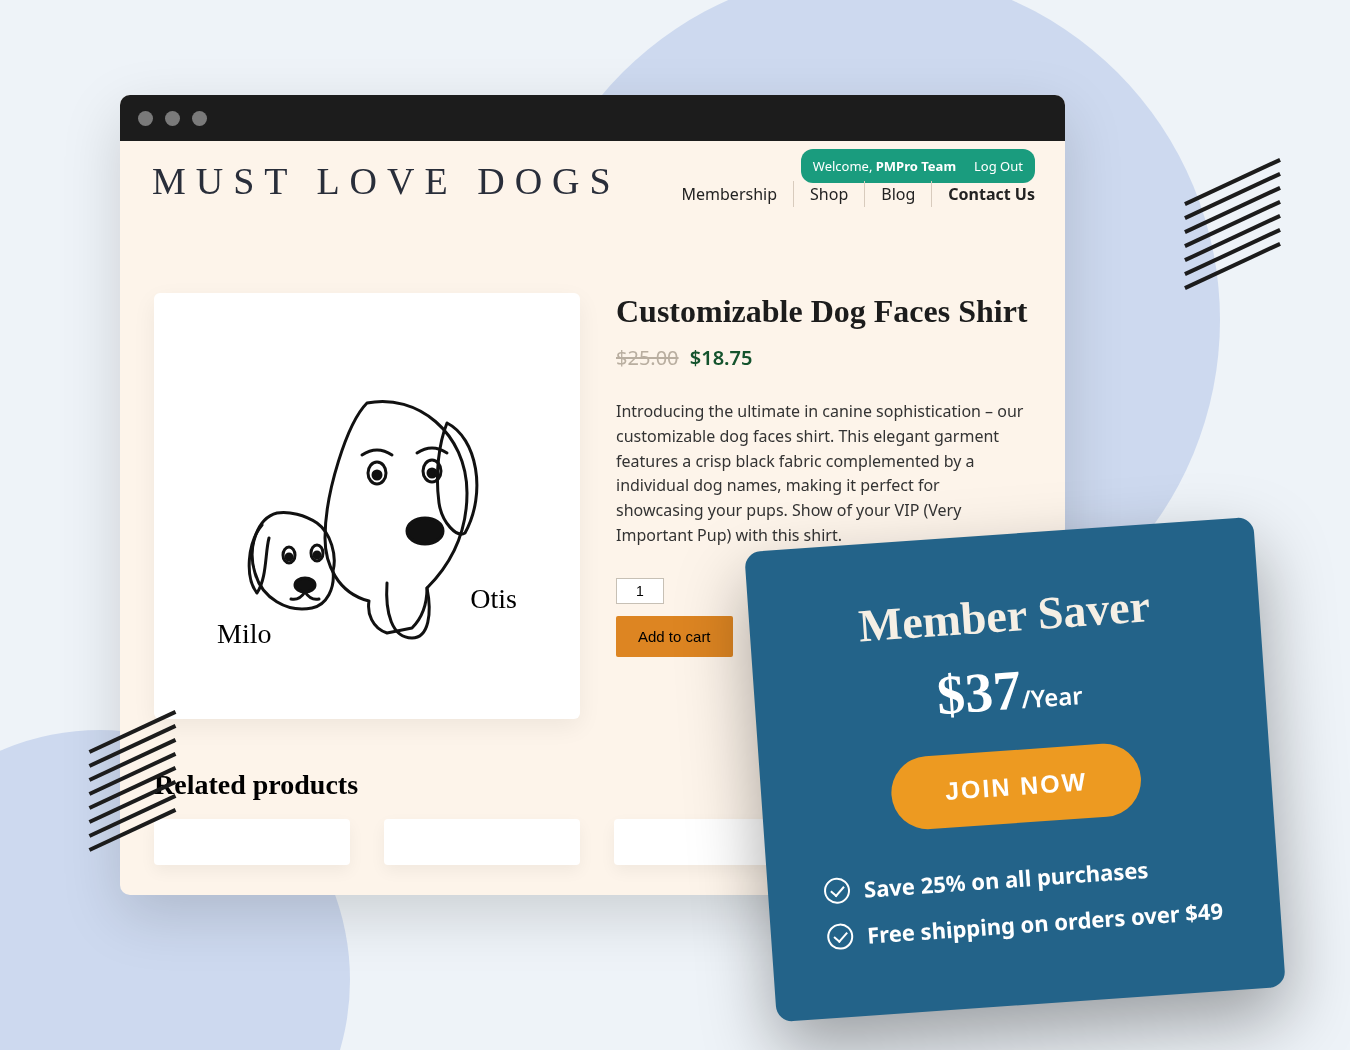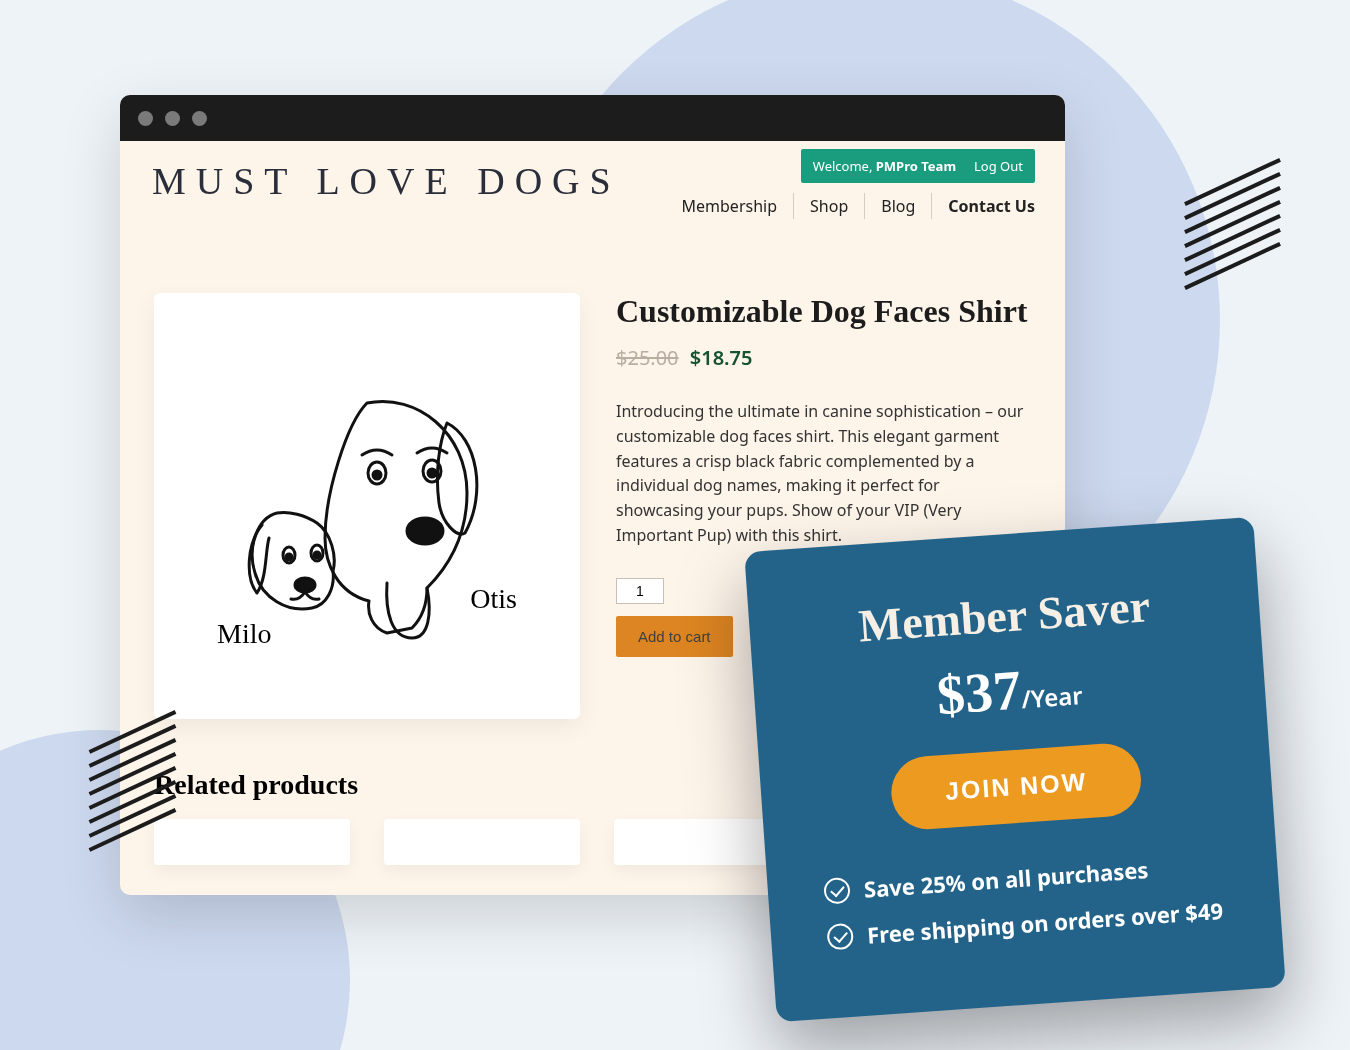--- a/index.html
+++ b/index.html
@@ -96,36 +96,36 @@
 .welcome-bar {
   position: absolute;
   top: 8px;
   right: 30px;
   background: #1a9c7e;
   color: #fff;
   font-size: 13px;
   padding: 8px 12px;
   display: flex;
   gap: 18px;
-  border-radius: 2px;
+  border-radius: 12px;
 }
 .welcome-bar .wname { font-weight: 700; }
 .logo {
   font-family: serif;
   font-size: 38px;
   letter-spacing: 10px;
   color: #292e3a;
   padding-top: 18px;
   padding-left: 2px;
 }
 
 .nav {
   position: absolute;
   right: 30px;
-  top: 52px;
+  top: 40px;
   display: flex;
   font-size: 16px;
   color: #222;
   align-items: flex-end;
 }
 .nav .nav-item {
   padding: 2px 16px;
   border-right: 1px solid #d8cbbd;
   cursor: pointer;
 }
@@ -180,21 +180,21 @@
   width: 48px;
   height: 26px;
   border: 1px solid #c7c0b5;
   text-align: center;
   font-size: 14px;
   margin-bottom: 12px;
   display: block;
 }
 .add-to-cart {
   background: #dd8522;
-  color: #404040;
+  color: #000000;
   border: none;
   padding: 12px 22px;
   font-size: 15px;
   border-radius: 2px;
   cursor: pointer;
 }
 
 
 .related {
   padding: 30px 34px;

